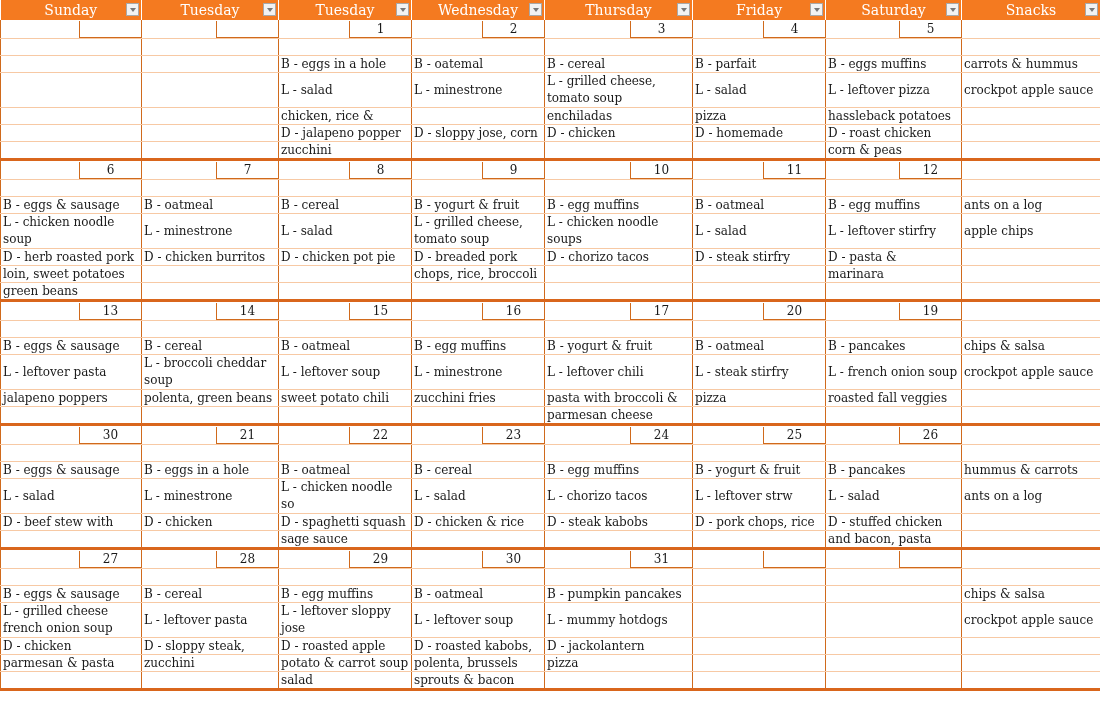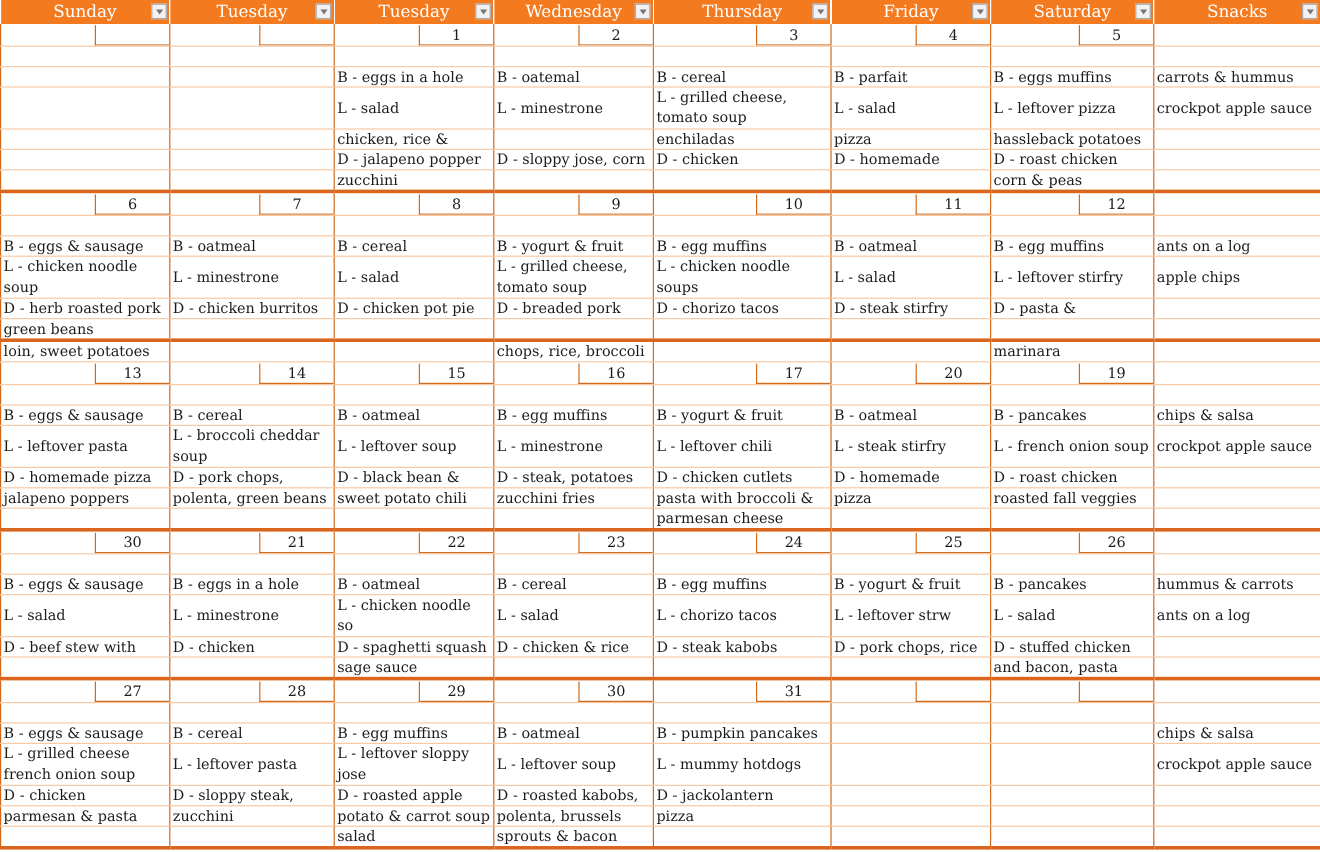--- a/index.html
+++ b/index.html
@@ -217,38 +217,38 @@
         <tr class="r16">
           <td class="cell">D - herb roasted pork</td>
           <td class="cell">D - chicken burritos</td>
           <td class="cell">D - chicken pot pie</td>
           <td class="cell">D - breaded pork</td>
           <td class="cell">D - chorizo tacos</td>
           <td class="cell">D - steak stirfry</td>
           <td class="cell">D - pasta &amp;</td>
           <td class="cell"></td>
         </tr>
+        <tr class="r16">
+          <td class="cell">loin, sweet potatoes</td>
+          <td class="cell"></td>
+          <td class="cell"></td>
+          <td class="cell">chops, rice, broccoli</td>
+          <td class="cell"></td>
+          <td class="cell"></td>
+          <td class="cell">marinara</td>
+          <td class="cell"></td>
+        </tr>
         <tr class="r16 wk-end">
           <td class="cell">green beans</td>
           <td class="cell"></td>
           <td class="cell"></td>
           <td class="cell"></td>
           <td class="cell"></td>
           <td class="cell"></td>
           <td class="cell"></td>
-          <td class="cell"></td>
-        </tr>
-        <tr class="r16">
-          <td class="cell">loin, sweet potatoes</td>
-          <td class="cell"></td>
-          <td class="cell"></td>
-          <td class="cell">chops, rice, broccoli</td>
-          <td class="cell"></td>
-          <td class="cell"></td>
-          <td class="cell">marinara</td>
           <td class="cell"></td>
         </tr>
         <tr class="daterow">
           <td class="cell">
             <span class="datebox">13</span>
           </td>
           <td class="cell">
             <span class="datebox">14</span>
           </td>
           <td class="cell">
@@ -292,30 +292,20 @@
           <td class="cell wrap">L - leftover pasta</td>
           <td class="cell wrap">L - broccoli cheddar soup</td>
           <td class="cell wrap">L - leftover soup</td>
           <td class="cell wrap">L - minestrone</td>
           <td class="cell wrap">L - leftover chili</td>
           <td class="cell wrap">L - steak stirfry</td>
           <td class="cell wrap">L - french onion soup</td>
           <td class="cell">crockpot apple sauce</td>
         </tr>
         <tr class="r16">
-          <td class="cell">D - homemade pizza</td>
-          <td class="cell">D - pork chops,</td>
-          <td class="cell">D - black bean &amp;</td>
-          <td class="cell">D - steak, potatoes</td>
-          <td class="cell">D - chicken cutlets</td>
-          <td class="cell">D - homemade</td>
-          <td class="cell">D - roast chicken</td>
-          <td class="cell"></td>
-        </tr>
-        <tr class="r16">
           <td class="cell">jalapeno poppers</td>
           <td class="cell">polenta, green beans</td>
           <td class="cell">sweet potato chili</td>
           <td class="cell">zucchini fries</td>
           <td class="cell">pasta with broccoli &amp;</td>
           <td class="cell">pizza</td>
           <td class="cell">roasted fall veggies</td>
           <td class="cell"></td>
         </tr>
         <tr class="r16 wk-end">

